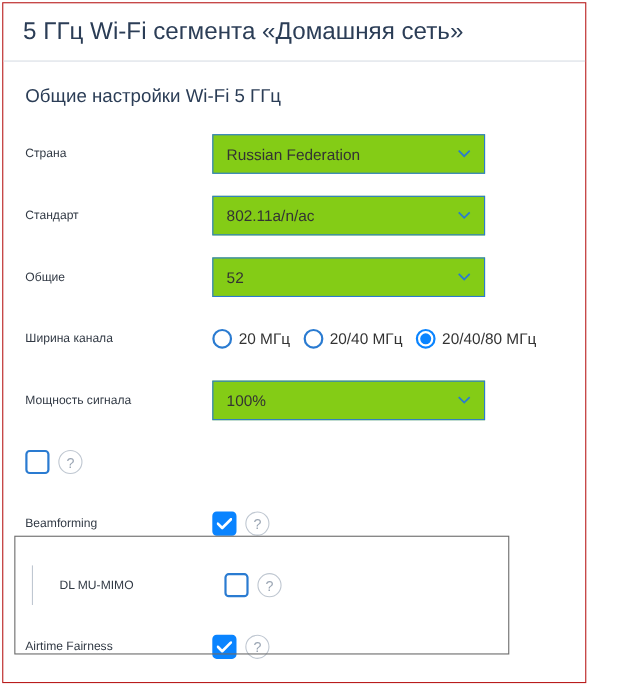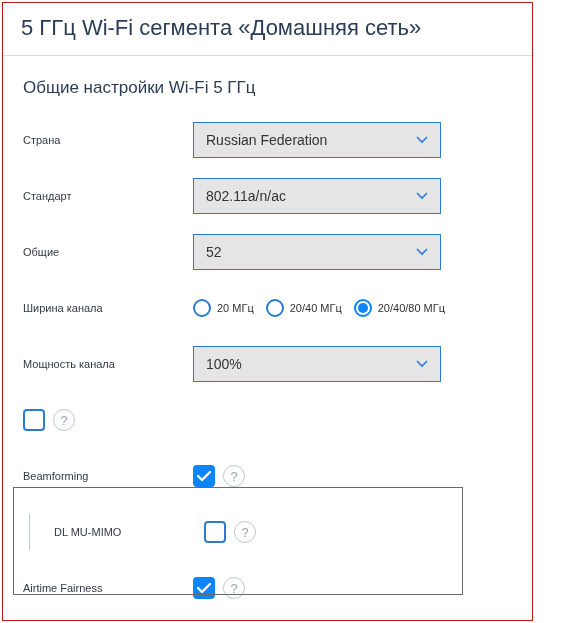--- a/index.html
+++ b/index.html
@@ -49,21 +49,21 @@
   }
   .control {
     display: flex;
     align-items: center;
     gap: 8px;
   }
   .select {
     width: 248px;
     height: 36px;
     border: 1px solid #2a7bd1;
-    background: #e5e5e5;
+    background: #84cc16;
     padding: 0 12px;
     display: flex;
     align-items: center;
     justify-content: space-between;
     font-size: 14px;
     color: #333;
     cursor: pointer;
   }
   .select .chev {
     color: #2a7bd1;
@@ -73,21 +73,21 @@
   .radios {
     display: flex;
     align-items: center;
     gap: 12px;
   }
   .radio {
     display: flex;
     align-items: center;
     gap: 6px;
     cursor: pointer;
-    font-size: 11px;
+    font-size: 14px;
     color: #333;
   }
   .radio .circle {
     width: 18px;
     height: 18px;
     border: 2px solid #2a7bd1;
     border-radius: 50%;
     display: flex;
     align-items: center;
     justify-content: center;
@@ -225,21 +225,21 @@
             <span class="circle">
                 <span class="dot"></span>
               </span>
             <span>20/40/80 МГц</span>
           </div>
         </div>
       </div>
     </div>
 
     <div class="row">
-      <div class="label">Мощность канала</div>
+      <div class="label">Мощность сигнала</div>
       <div class="control">
         <div class="select">
           <span>100%</span>
           <span class="chev">
             <svg width="12" height="8" viewBox="0 0 12 8">
                 <path d="M1 1l5 5 5-5" fill="none" stroke="currentColor" stroke-width="1.6"></path>
               </svg>
           </span>
         </div>
       </div>

